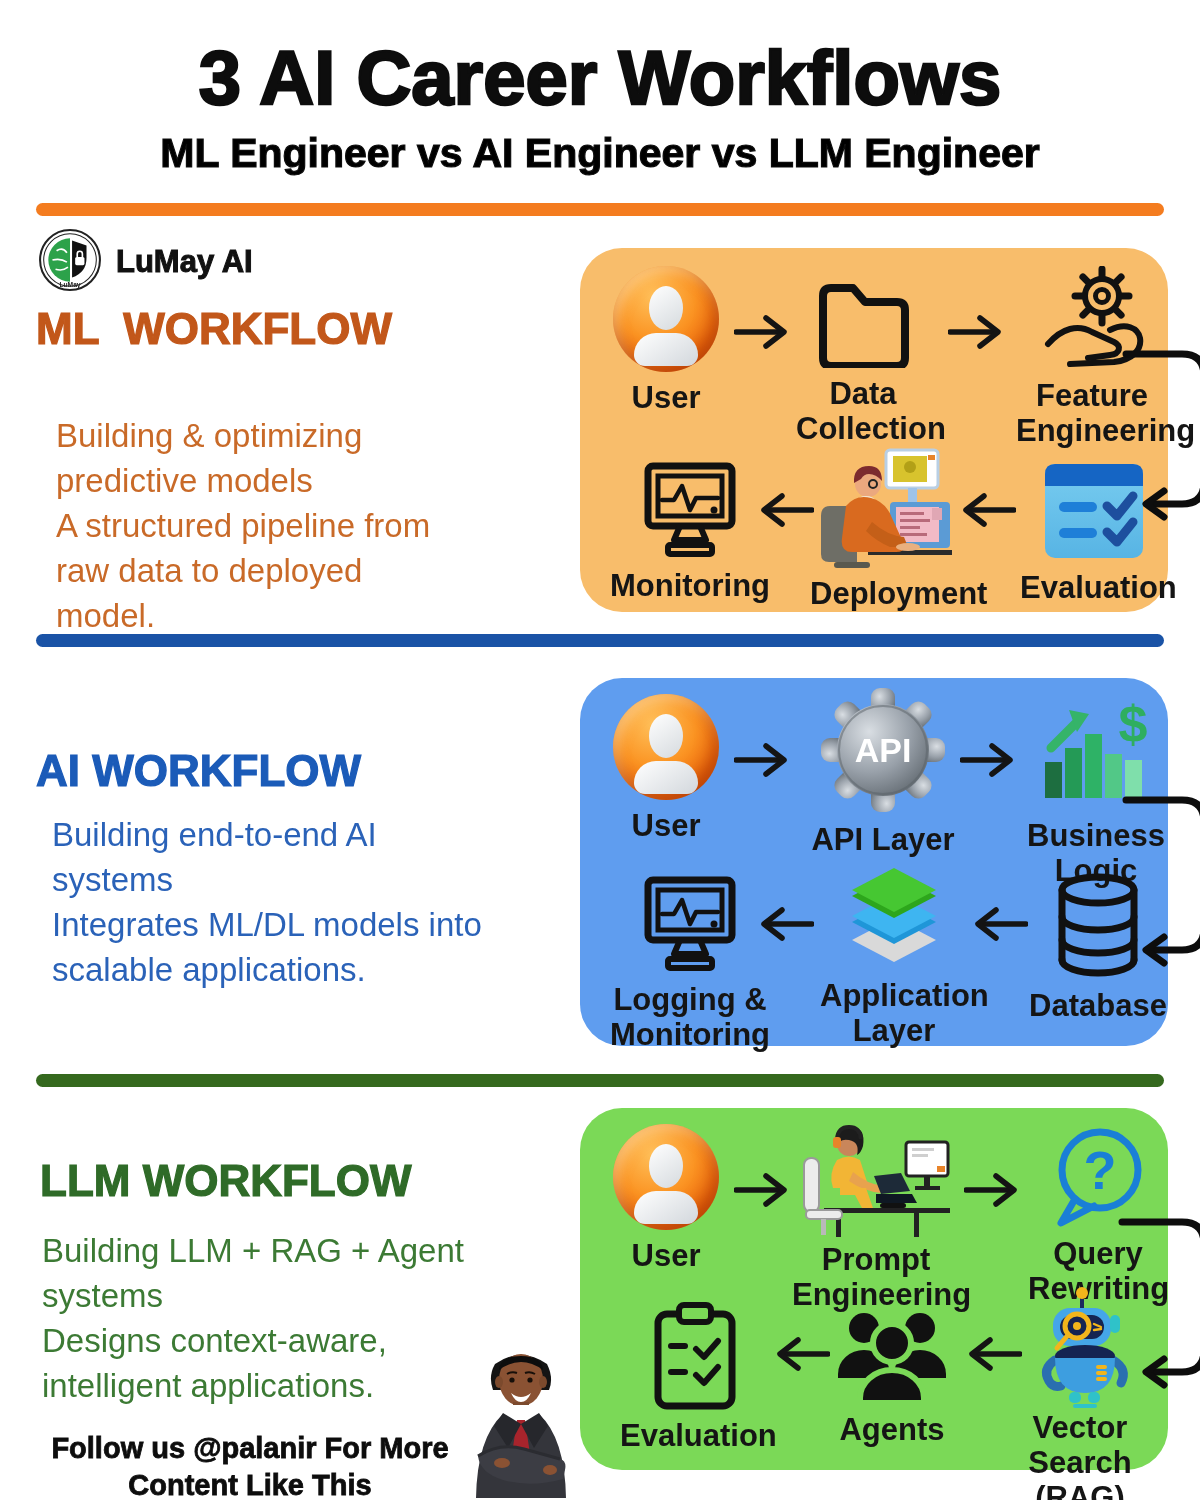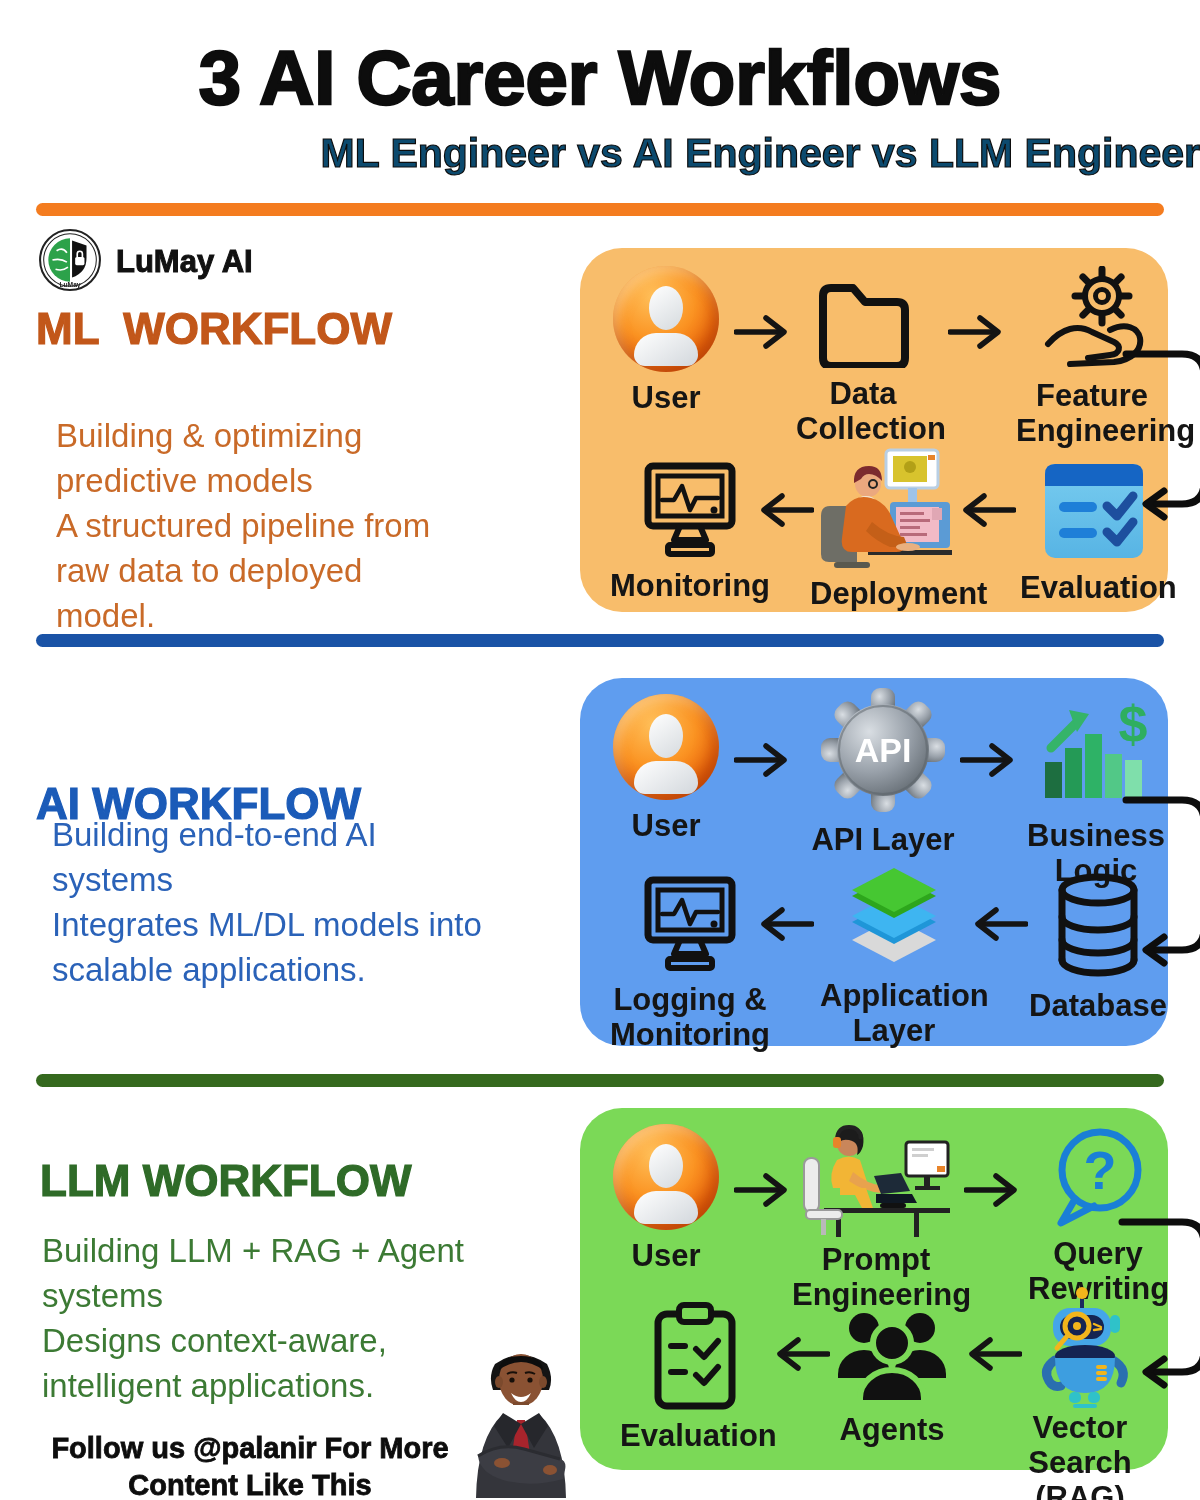--- a/index.html
+++ b/index.html
@@ -1,21 +1,21 @@
 <!DOCTYPE html>
 <html><head>
 <meta charset="utf-8">
 <style>
   html,body{margin:0;padding:0;background:#ffffff;}
   #canvas{position:relative;width:1200px;height:1500px;background:#ffffff;overflow:hidden;
           font-family:"Liberation Sans", sans-serif;color:#141414;}
   .title{position:absolute;top:38px;left:0;width:100%;text-align:center;font-size:76px;line-height:1.05;
          font-weight:700;color:#0d0d0d;-webkit-text-stroke:2.5px #0d0d0d;letter-spacing:0;}
-  .subtitle{position:absolute;top:130px;left:0;width:100%;text-align:right;font-size:41px;
-         font-weight:700;color:#0c4a6e;-webkit-text-stroke:1.2px #0d0d0d;}
+  .subtitle{position:absolute;top:130px;left:0;width:100%;text-align:center;font-size:41px;
+         font-weight:700;color:#000000;-webkit-text-stroke:1.2px #0d0d0d;}
   .divider{position:absolute;left:36px;width:1128px;height:13px;border-radius:7px;}
   .brand{position:absolute;left:38px;top:228px;display:flex;align-items:center;gap:14px;}
   .brand-name{font-size:31px;font-weight:700;-webkit-text-stroke:1px #111;color:#111;}
   .sec-heading{position:absolute;font-size:44px;font-weight:700;white-space:pre;
          -webkit-text-stroke-width:1.2px;-webkit-text-stroke-color:currentColor;}
   .sec-desc{position:absolute;font-size:33px;line-height:45px;white-space:pre-line;font-weight:400;}
   .panel{position:absolute;left:580px;width:588px;border-radius:42px;}
   .node{position:absolute;text-align:center;}
   .node .ic{display:flex;align-items:center;justify-content:center;margin:0 auto;}
   .node .lbl{margin-top:8px;font-size:31px;font-weight:700;line-height:1.13;white-space:pre-line;color:#151515;}
@@ -65,21 +65,21 @@
     <span class="brand-name">LuMay AI</span>
   </div>
 
   <div class="sec-heading" style="left: 36px; top: 304px; color: rgb(194, 87, 26);">ML  WORKFLOW</div>
   <div class="sec-desc" style="left: 56px; top: 372px; width: 500px; color: rgb(201, 106, 40); margin-top: 41px;">Building &amp; optimizing
 predictive models
 A structured pipeline from
 raw data to deployed
 model.</div>
 
-  <div class="sec-heading" style="left: 36px; top: 779px; color: rgb(27, 91, 184);">AI WORKFLOW</div>
+  <div class="sec-heading" style="left: 36px; top: 746px; color: rgb(27, 91, 184);">AI WORKFLOW</div>
   <div class="sec-desc" style="left: 52px; top: 812px; width: 520px; color: rgb(42, 98, 184);">Building end-to-end AI
 systems
 Integrates ML/DL models into
 scalable applications.</div>
 
   <div class="sec-heading" style="left: 40px; top: 1156px; color: rgb(47, 107, 40);">LLM WORKFLOW</div>
   <div class="sec-desc" style="left: 42px; top: 1228px; width: 520px; color: rgb(60, 122, 52);">Building LLM + RAG + Agent
 systems
 Designs context-aware,
 intelligent applications.</div>

